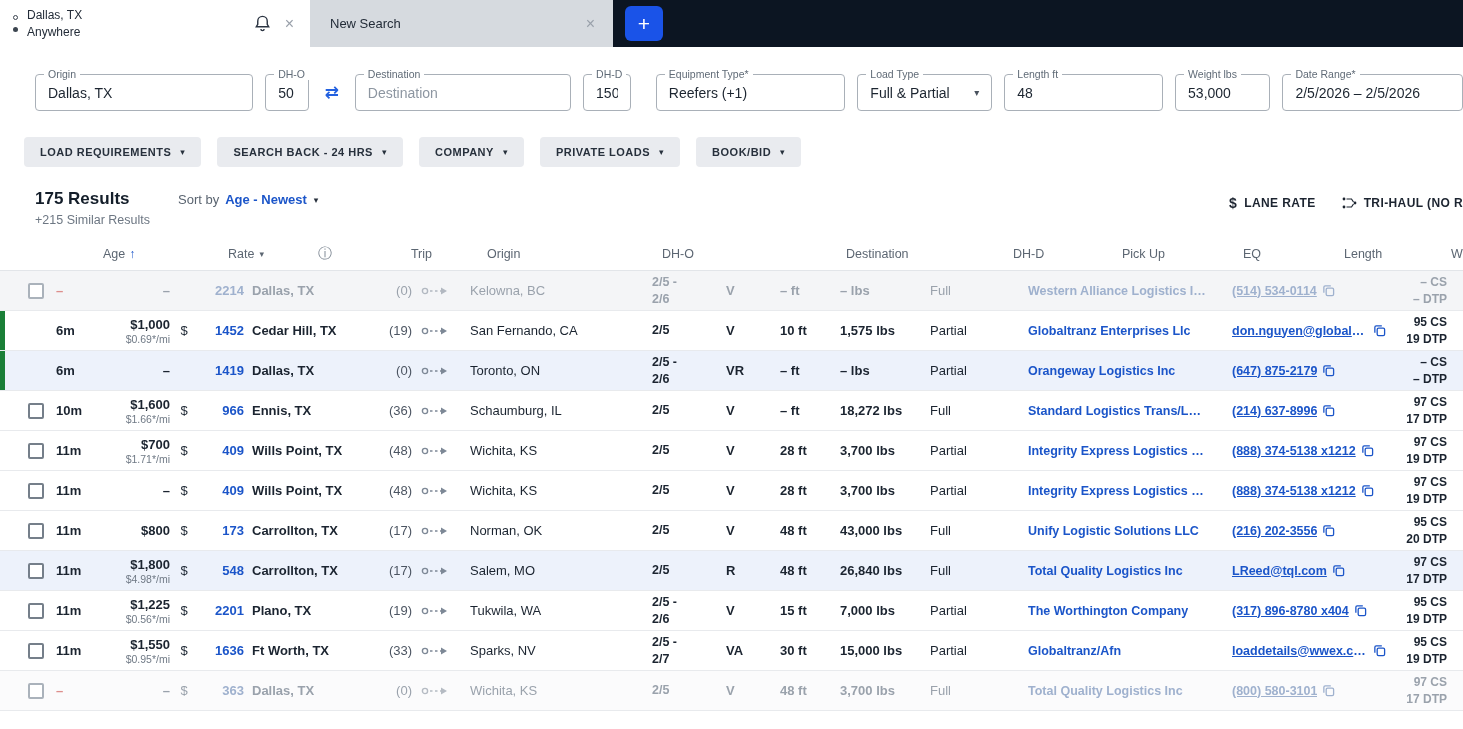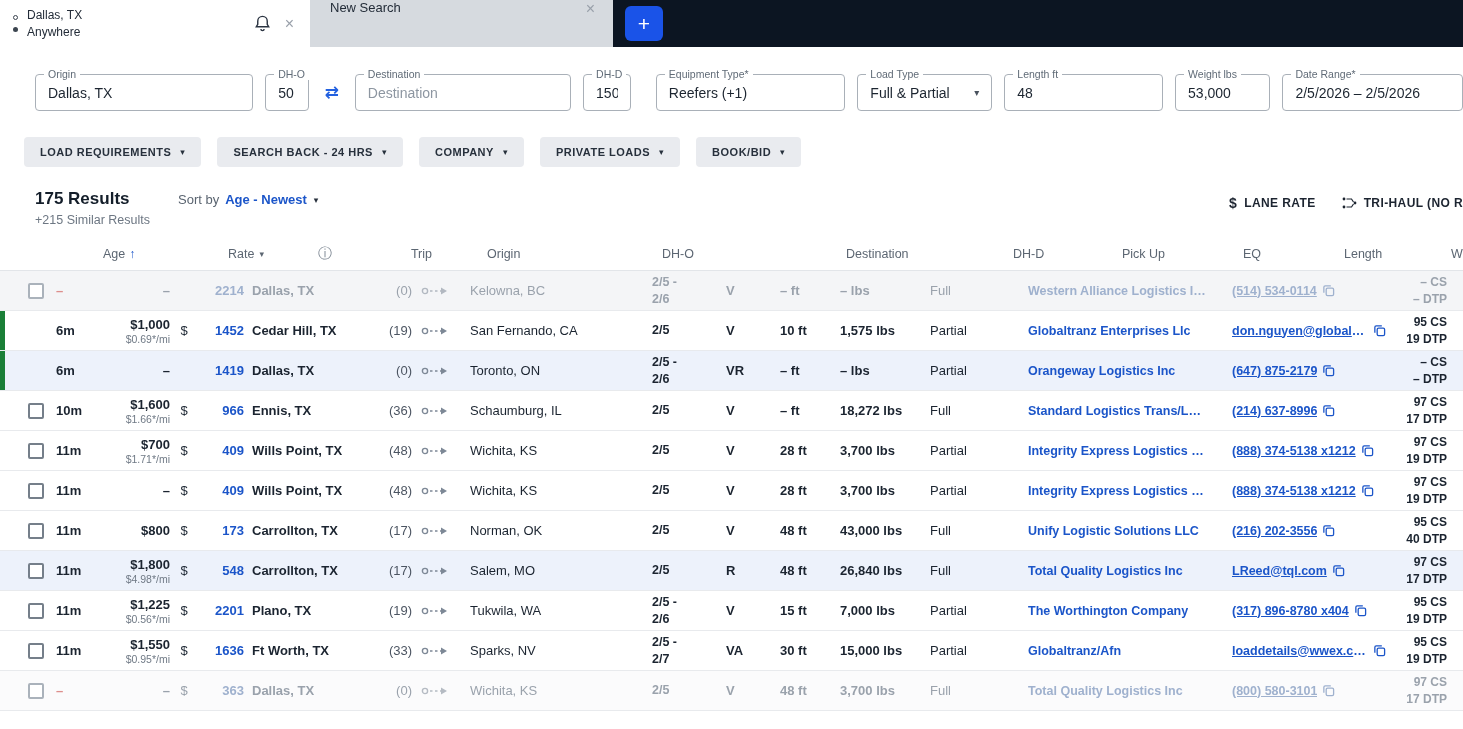--- a/index.html
+++ b/index.html
@@ -10,21 +10,21 @@
   
   .tabbar { height:47px; background:#0c1522; display:flex; align-items:center; }
   .tab-active { width:310px; height:47px; background:#fff; display:flex; align-items:center;
     padding:0 12px 0 13px; gap:9px; cursor:pointer; }
   .stops { display:flex; flex-direction:column; align-items:center; gap:7px; }
   .stops .s1 { width:5px; height:5px; border:1.5px solid #3c4550; border-radius:50%; }
   .stops .s2 { width:5px; height:5px; background:#3c4550; border-radius:50%; }
   .tab-lines { flex:1; font-size:12px; color:#232c38; line-height:1.35; }
   .bell { display:flex; align-items:center; cursor:pointer; }
   .tab-x { color:#99a0aa; font-size:16px; cursor:pointer; padding:0 4px; }
-  .tab-inactive { width:303px; height:47px; background:#d6dadf; display:flex; align-items:flex-start;
+  .tab-inactive { width:303px; height:47px; background:#d6dadf; display:flex; align-items:center;
     padding:0 14px 0 20px; font-size:13px; color:#232c38; cursor:pointer; }
   .tab-inactive .tab-x { margin-left:auto; }
   .add-btn { width:38px; height:35px; margin-left:12px; background:#1a53e8; border:none;
     border-radius:6px; color:#fff; font-size:21px; line-height:1; cursor:pointer;
     display:flex; align-items:center; justify-content:center; font-family:inherit; }
 
   
   .search-form { display:flex; align-items:center; padding:27px 0 14px 35px; background:#fff; }
   .field { position:relative; height:37px; border:1px solid #a9b0b8; border-radius:4px;
     background:#fff; display:flex; align-items:center; padding:0 12px; margin-right:12px; }
@@ -613,21 +613,21 @@
           </div>
     <div class="cell c-contact">
       <a class="contact-link">(216) 202-3556</a>
       <svg class="copy-ic" width="13" height="13" viewBox="0 0 14 14">
               <rect x="4.5" y="4.5" width="8" height="8" rx="1.5" fill="none" stroke="currentColor" stroke-width="1.4"></rect>
               <path d="M9.5 2H3.5A1.5 1.5 0 0 0 2 3.5v6" fill="none" stroke="currentColor" stroke-width="1.4"></path>
             </svg>
     </div>
     <div class="cell c-csdtp">
       <div>95 CS</div>
-      <div>40 DTP</div>
+      <div>20 DTP</div>
     </div>
   </div>
 
   <div class="trow grid hl">
     <div class="cell c-check">
             <span class="cb"></span>
           </div>
     <div class="cell c-age" style="font-weight:700">11m</div>
     <div class="cell c-rate">
       <div class="rate-main">$1,800</div>

